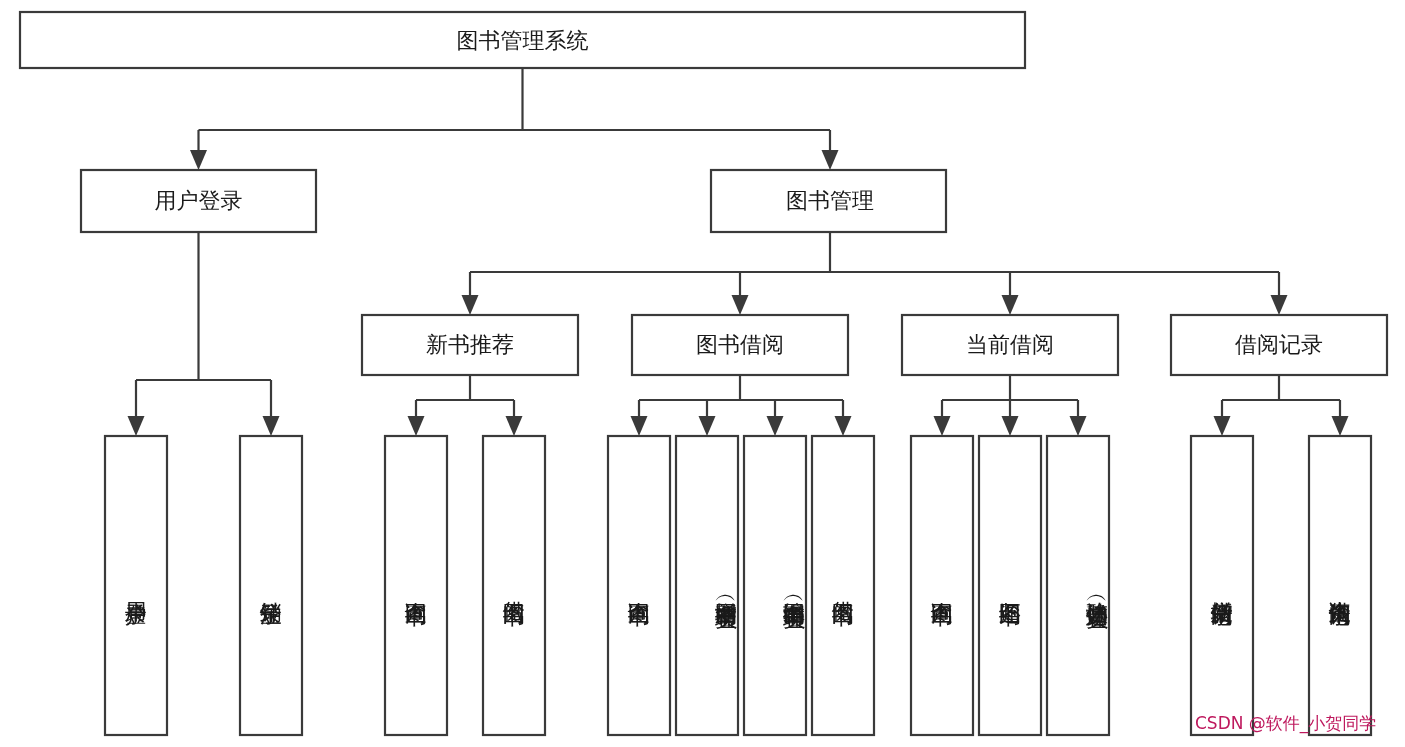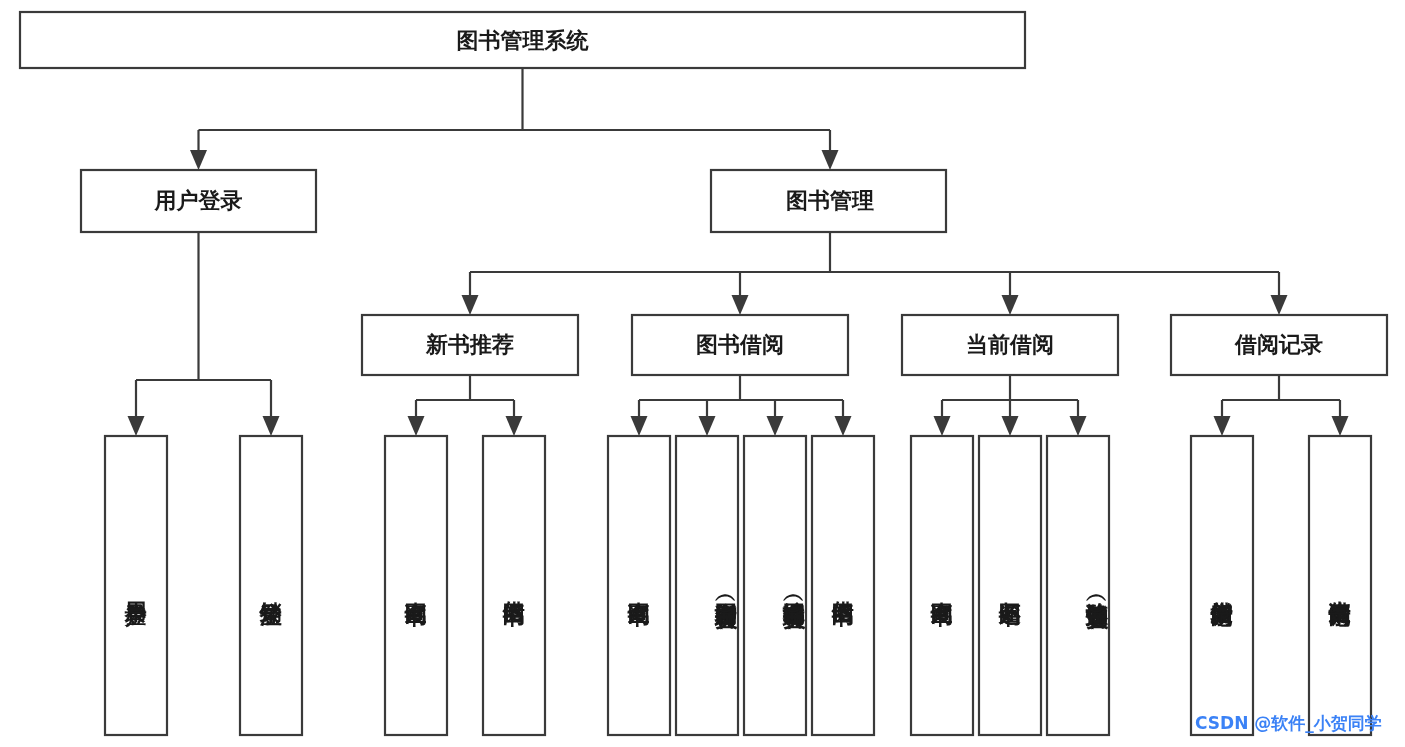--- a/index.html
+++ b/index.html
@@ -12,21 +12,20 @@
     width: 1405px;
     height: 747px;
     font-family: "DejaVu Sans", "Liberation Sans", sans-serif;
     overflow: hidden;
   }
   #diagram-root {
     position: relative;
     width: 1405px;
     height: 669px;
     background: #ffffff;
-    font-weight: bold;
   }
   svg#flowchart {
     position: absolute;
     left: 0;
     top: 0;
     width: 1405px;
     height: 747px;
     display: block;
   }
   .node-rect {
@@ -68,21 +67,21 @@
     justify-content: center;
     pointer-events: none;
     user-select: none;
   }
   .watermark {
     position: absolute;
     left: 1195px;
     top: 712px;
     font-family: "DejaVu Sans", "Liberation Sans", sans-serif;
     font-size: 17px;
-    color: #3b82f6;
+    color: #be185d;
     white-space: nowrap;
     user-select: none;
   }
 </style>
 </head>
 <body>
 
 <div id="diagram-root">
 
   <svg id="flowchart" viewBox="0 0 1405 747">

